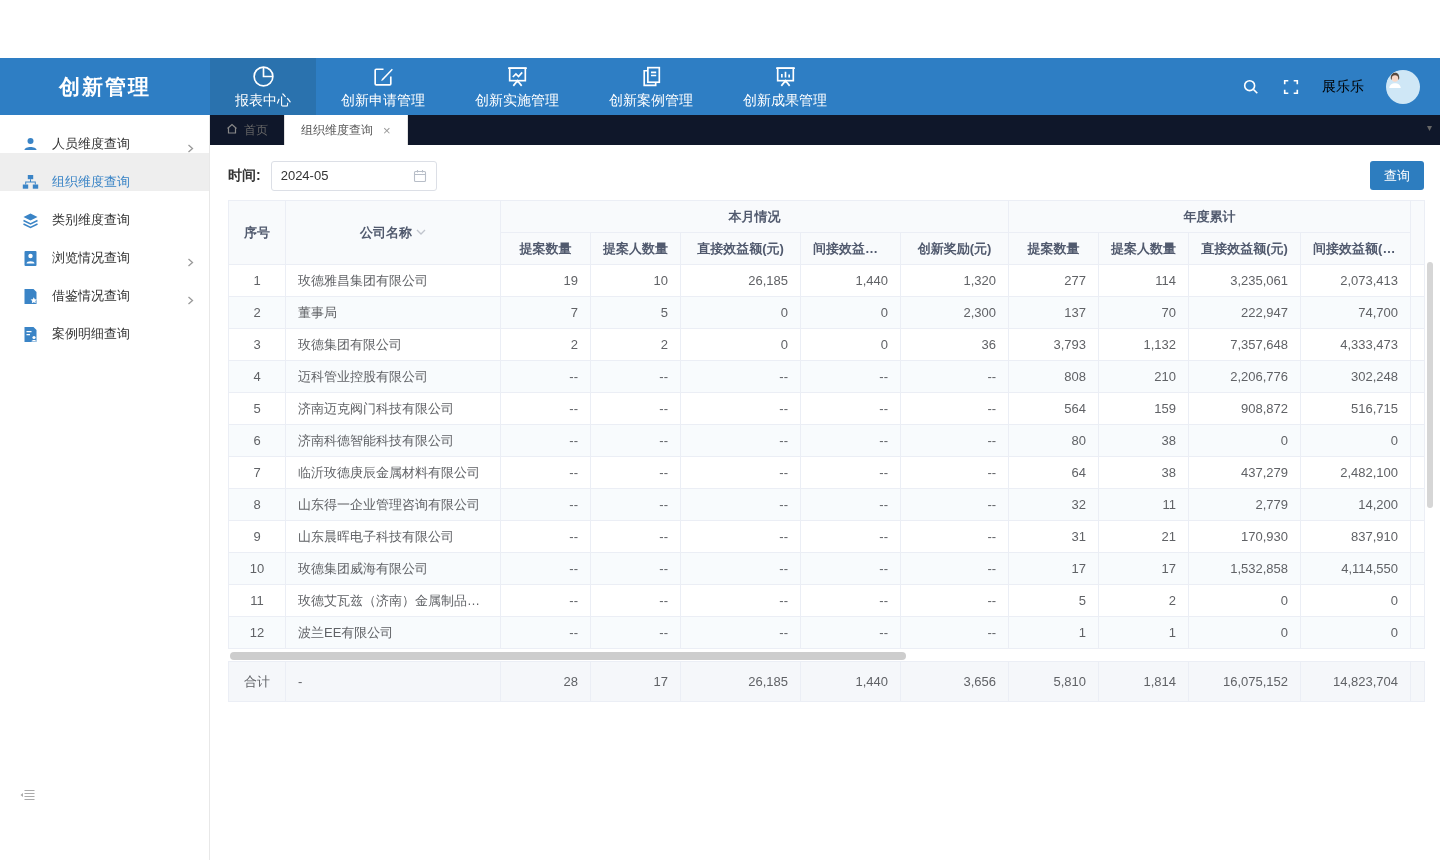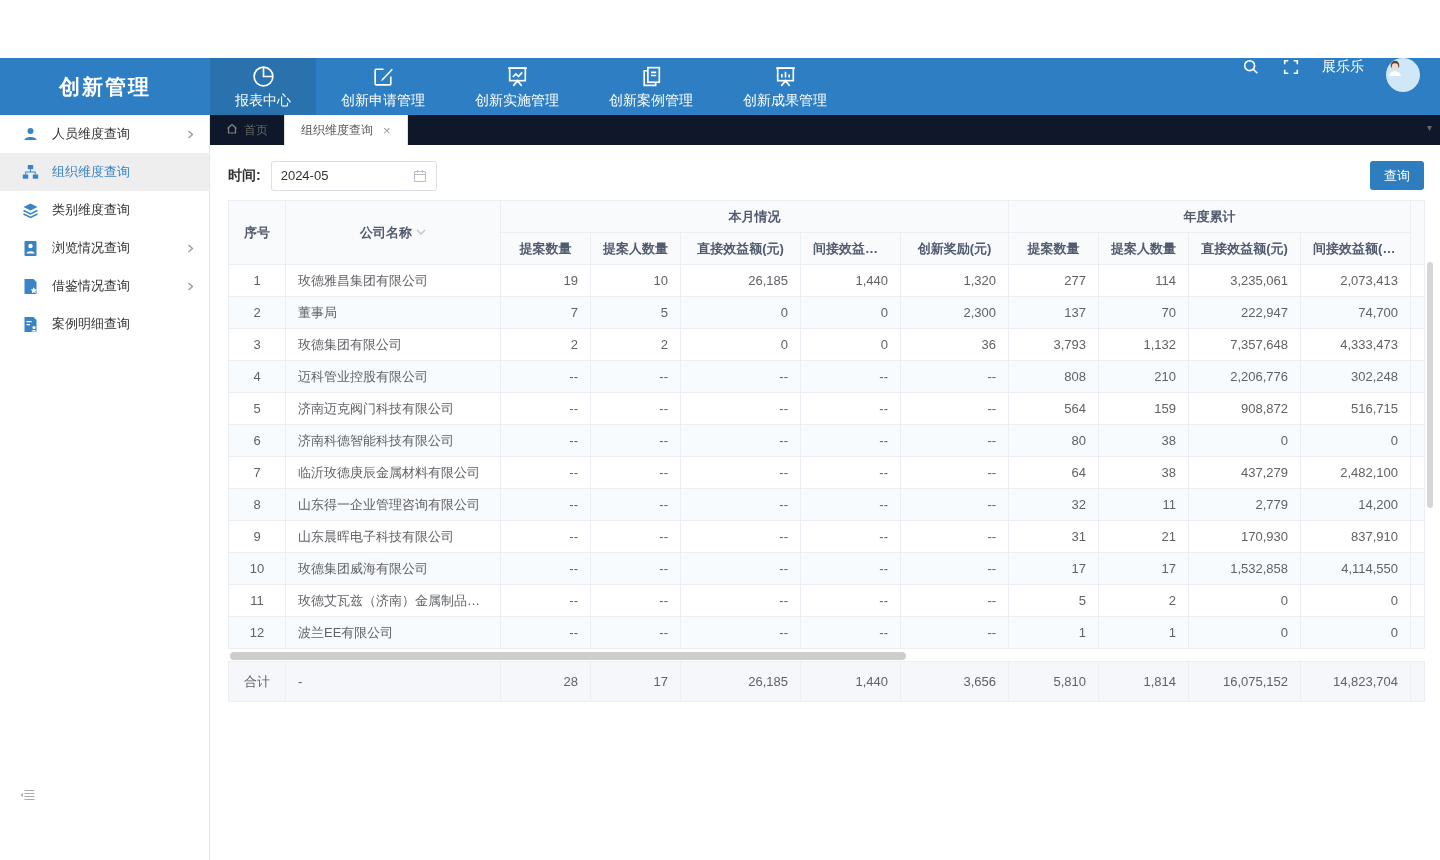--- a/index.html
+++ b/index.html
@@ -11,37 +11,37 @@
   
   .top-strip{height:58px;background:#fff;}
   .navbar{height:57px;background:var(--navbar);display:flex;align-items:stretch;}
   .brand{width:210px;display:flex;align-items:center;justify-content:center;
     color:#fff;font-size:21px;font-weight:bold;letter-spacing:2px;}
   .nav-items{display:flex;}
   .nav-item{display:flex;flex-direction:column;align-items:center;justify-content:center;
     padding:0 25px;color:#fff;font-size:14px;gap:3px;cursor:pointer;white-space:nowrap;}
   .nav-item.active{background:var(--nav-active);}
   .nav-item svg{width:25px;height:25px;display:block;}
-  .nav-right{margin-left:auto;display:flex;align-items:flex-start;gap:22px;padding-right:20px;color:#ffffff;}
+  .nav-right{margin-left:auto;display:flex;align-items:center;gap:22px;padding-right:20px;color:#000000;}
   .nav-right svg{width:18px;height:18px;display:block;}
   .nav-user{font-size:14px;}
   .avatar{width:34px;height:34px;border-radius:50%;overflow:hidden;background:#cfe7f6;}
   
   .tabbar{position:absolute;left:210px;right:0;top:115px;height:30px;background:#0f172a;
     display:flex;align-items:stretch;}
   .tab{display:flex;align-items:center;gap:6px;padding:0 16px;font-size:12px;color:#666;
     cursor:pointer;border-right:1px solid #e2e2e2;}
   .tab.active{background:#fff;color:#555;}
   .tab .close{color:#999;font-size:13px;margin-left:4px;cursor:pointer;}
   .tab svg{width:12px;height:12px;}
   .tab-caret{position:absolute;right:8px;top:7px;color:#666;font-size:10px;cursor:pointer;}
   
   .sidebar{position:absolute;left:0;top:115px;bottom:0;width:210px;background:#fff;
     border-right:1px solid #e8e8e8;}
-  .side-item{height:38px;display:flex;align-items:center;padding:0 14px 0 22px;
+  .side-item{height:38px;display:flex;align-items:flex-end;padding:0 14px 0 22px;
     font-size:13px;color:#333;cursor:pointer;}
   .side-item.active{background:#eeeeee;color:var(--link);}
   .side-item .sicon{width:17px;height:17px;margin-right:13px;color:var(--link);flex:0 0 auto;}
   .side-item .sicon svg{width:100%;height:100%;display:block;}
   .side-item .chev{margin-left:auto;color:#999;}
   .side-item .chev svg{width:9px;height:9px;display:block;}
   .collapse-btn{position:absolute;left:20px;bottom:58px;color:#aaa;cursor:pointer;}
   .collapse-btn svg{width:15px;height:13px;display:block;}
   
   .content{position:absolute;left:210px;top:145px;right:0;bottom:0;background:#fff;}

